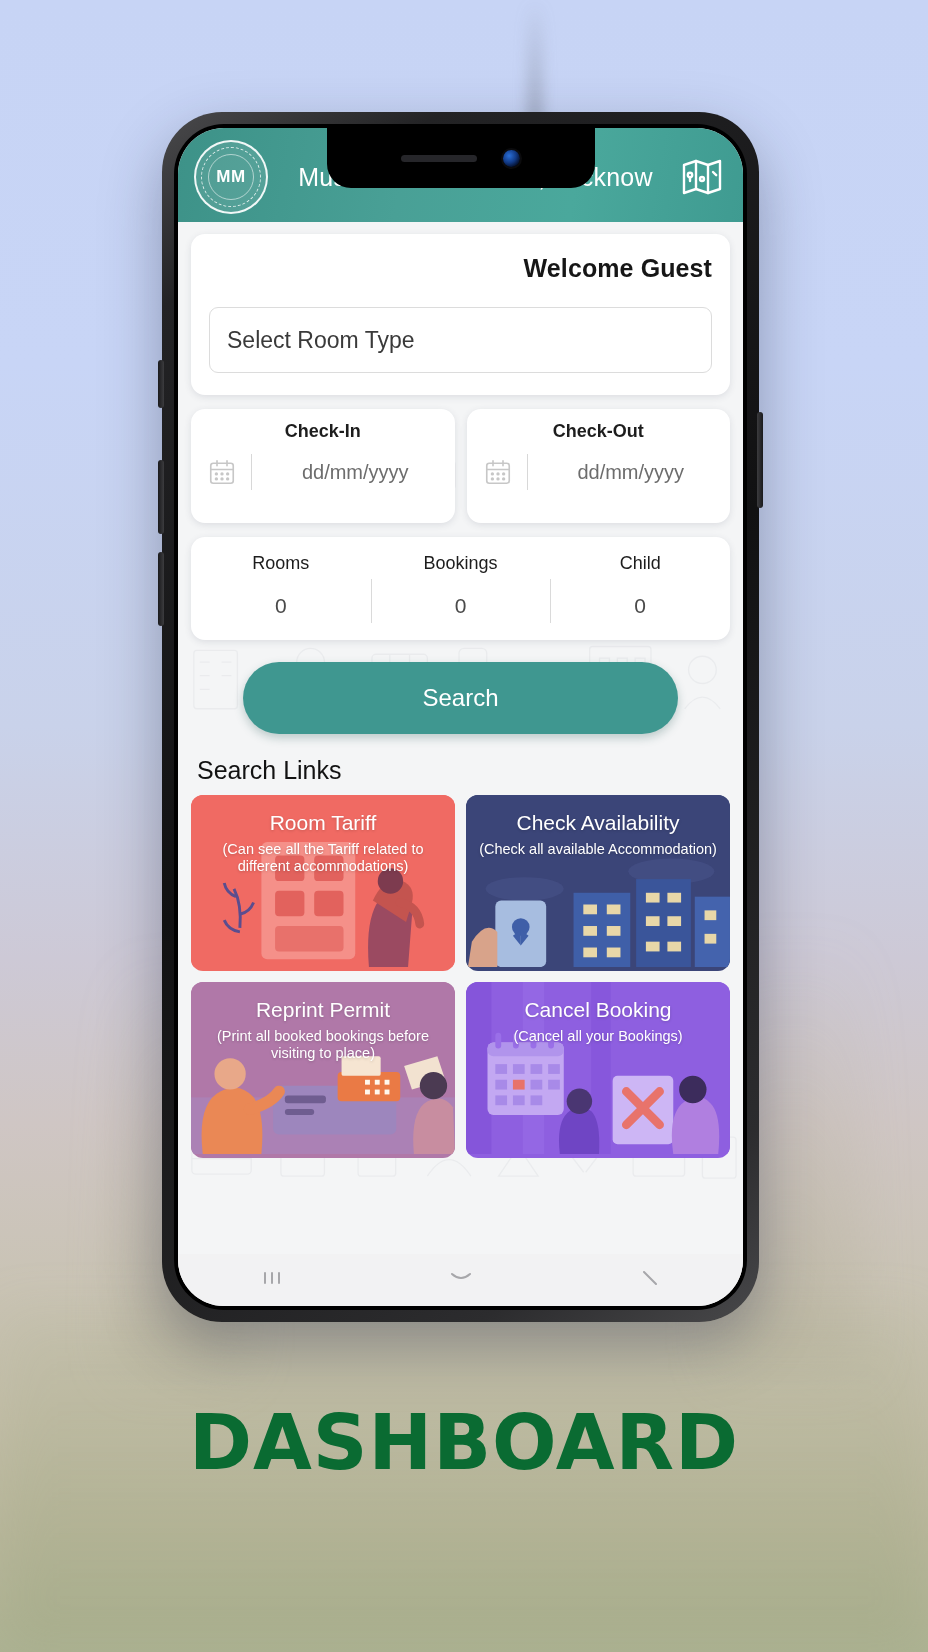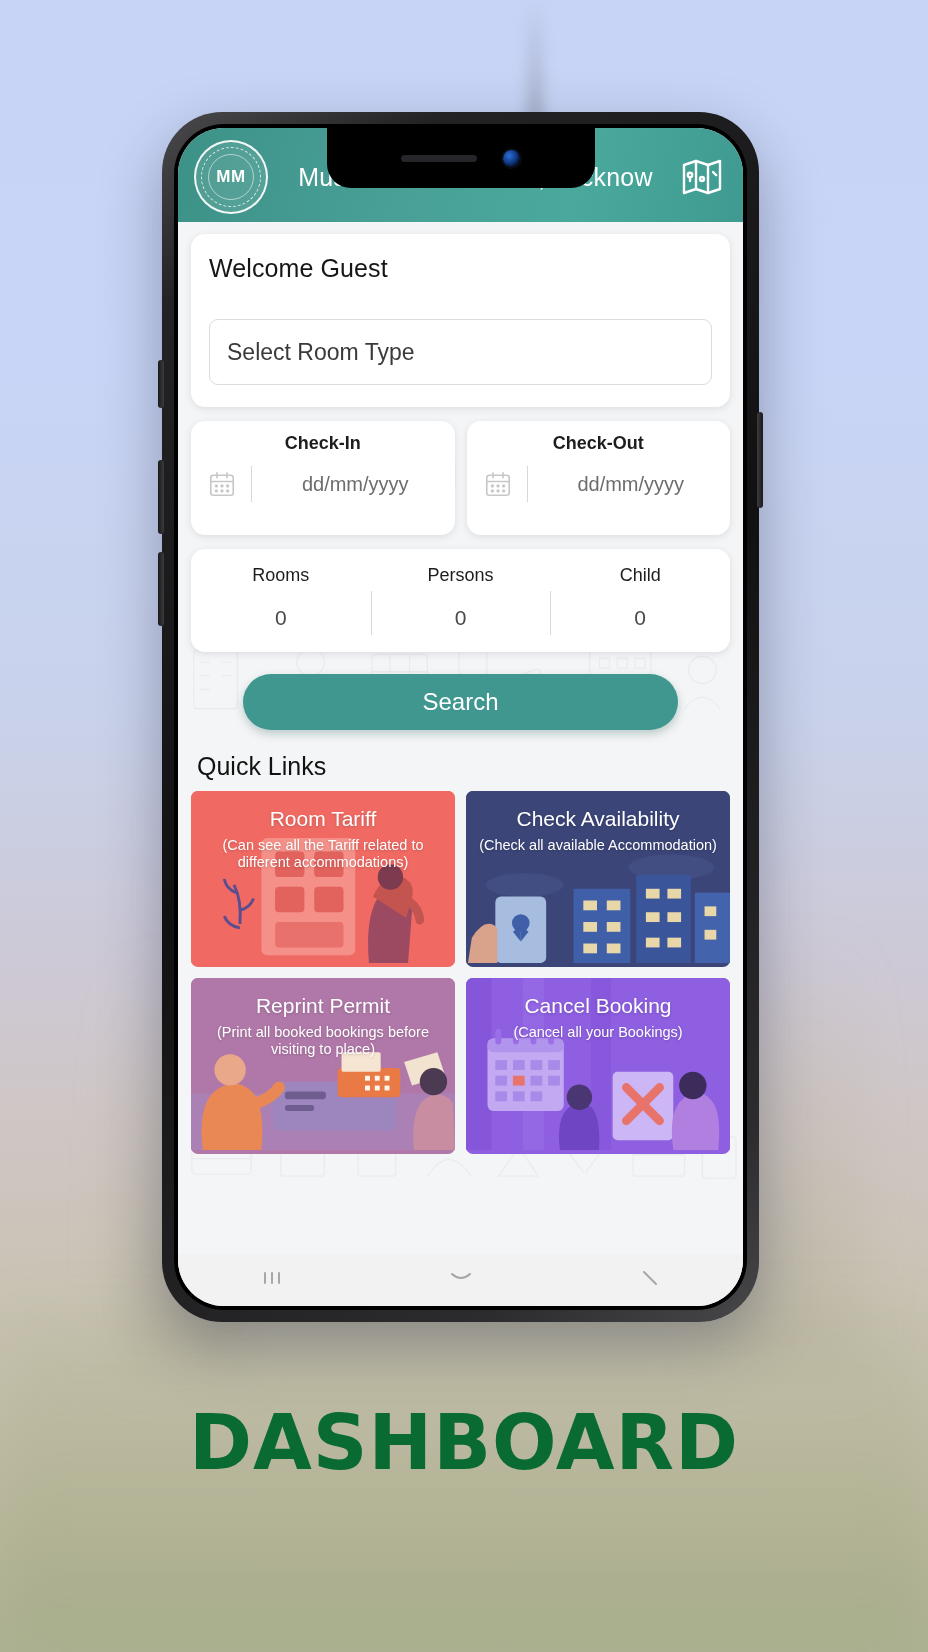--- a/index.html
+++ b/index.html
@@ -179,23 +179,24 @@
 
   .card {
     background: #fff;
     border-radius: 14px;
     box-shadow: 0 2px 7px rgba(60,70,90,.13);
   }
 
   
   .welcome-card { padding: 20px 18px 22px; }
   .welcome-title {
-    font-size: 25px; font-weight: 400; color: #161616;
+    font-size: 25px; font-weight: 700; color: #161616;
     letter-spacing: .1px;
-    margin-bottom: 36px;
+    margin-bottom: 24px;
+    text-align: right;
   }
   .room-select {
     border: 1px solid #dcdcdc;
     border-radius: 9px;
     height: 66px;
     display: flex; align-items: center;
     padding: 0 17px;
     font-size: 23px; color: #3a3a3a;
     background: #fff;
   }
@@ -233,21 +234,21 @@
     content: "";
     position: absolute; left: 0; top: 26px;
     width: 1px; height: 44px; background: #dadada;
   }
   .count-label { font-size: 18px; color: #1d1d1d; font-weight: 400; }
   .count-value { font-size: 21px; color: #4a4a4a; margin-top: 20px; }
 
   
   .search-btn {
     margin: 22px 52px 0;
-    height: 56px;
+    height: 72px;
     border-radius: 38px;
     background: #3f9790;
     color: #fff;
     font-size: 24px;
     display: flex; align-items: center; justify-content: center;
     box-shadow: 0 4px 10px rgba(40,90,86,.28);
     border: none;
     width: calc(100% - 104px);
     font-family: "Liberation Sans", sans-serif;
   }
@@ -258,21 +259,21 @@
   }
 
   .ql-grid {
     display: grid;
     grid-template-columns: 1fr 1fr;
     gap: 11px;
   }
   .ql-card {
     position: relative;
     height: 176px;
-    border-radius: 7px;
+    border-radius: 12px;
     overflow: hidden;
     display: flex; flex-direction: column;
     align-items: center;
     padding-top: 16px;
     color: #fff;
     text-align: center;
   }
   .ql-title {
     font-size: 21px; font-weight: 500;
     line-height: 1.12;
@@ -494,32 +495,32 @@
             </div>
 
           </div>
 
           <div class="card counts-card">
             <div class="count-col">
               <span class="count-label">Rooms</span>
               <span class="count-value">0</span>
             </div>
             <div class="count-col">
-              <span class="count-label">Persons</span>
+              <span class="count-label">Bookings</span>
               <span class="count-value">0</span>
             </div>
             <div class="count-col">
               <span class="count-label">Child</span>
               <span class="count-value">0</span>
             </div>
           </div>
 
           <button class="search-btn">Search</button>
 
-          <div class="quick-links-title">Quick Links</div>
+          <div class="quick-links-title">Search Links</div>
 
           <div class="ql-grid">
 
             <div class="ql-card" style="background:#f06a63;">
               <svg class="ql-art" viewBox="0 0 270 176" preserveAspectRatio="none">
                 <rect width="270" height="176" fill="#f06a63"></rect>
                 <rect x="72" y="48" width="96" height="120" rx="6" fill="#f59089"></rect>
                 <rect x="86" y="62" width="30" height="26" rx="4" fill="#e2625d"></rect>
                 <rect x="126" y="62" width="30" height="26" rx="4" fill="#e2625d"></rect>
                 <rect x="86" y="98" width="30" height="26" rx="4" fill="#e2625d"></rect>

